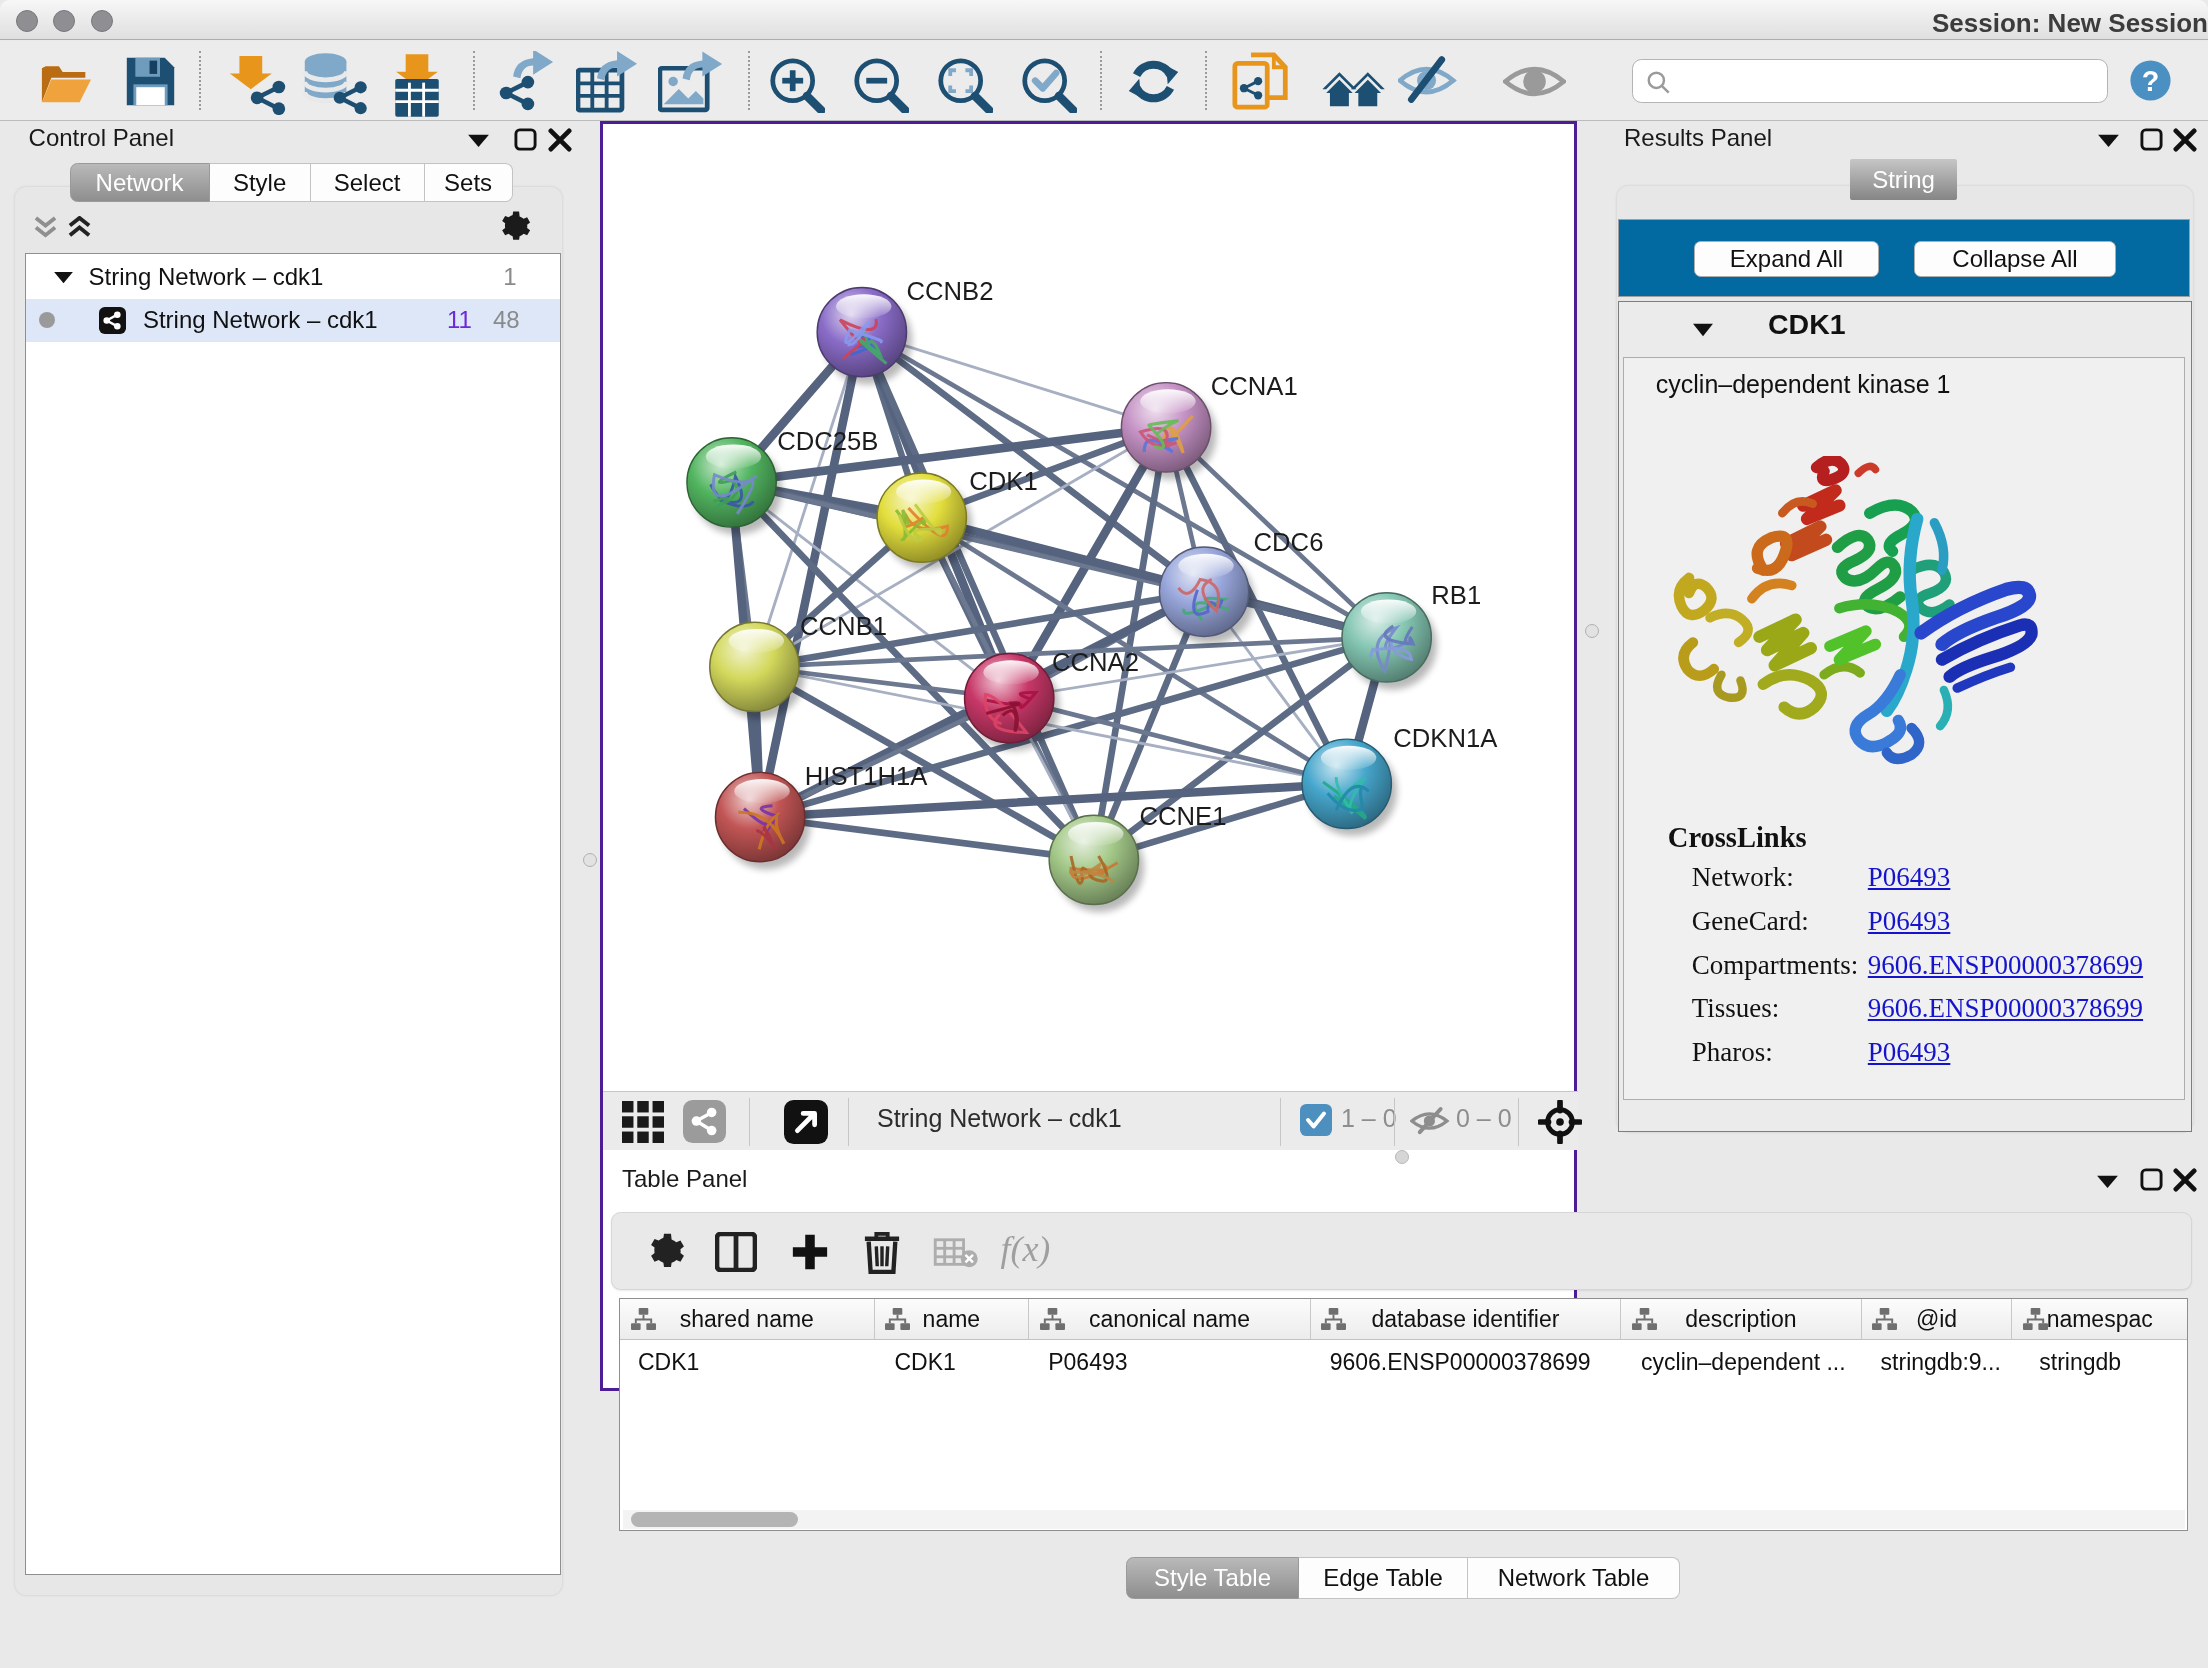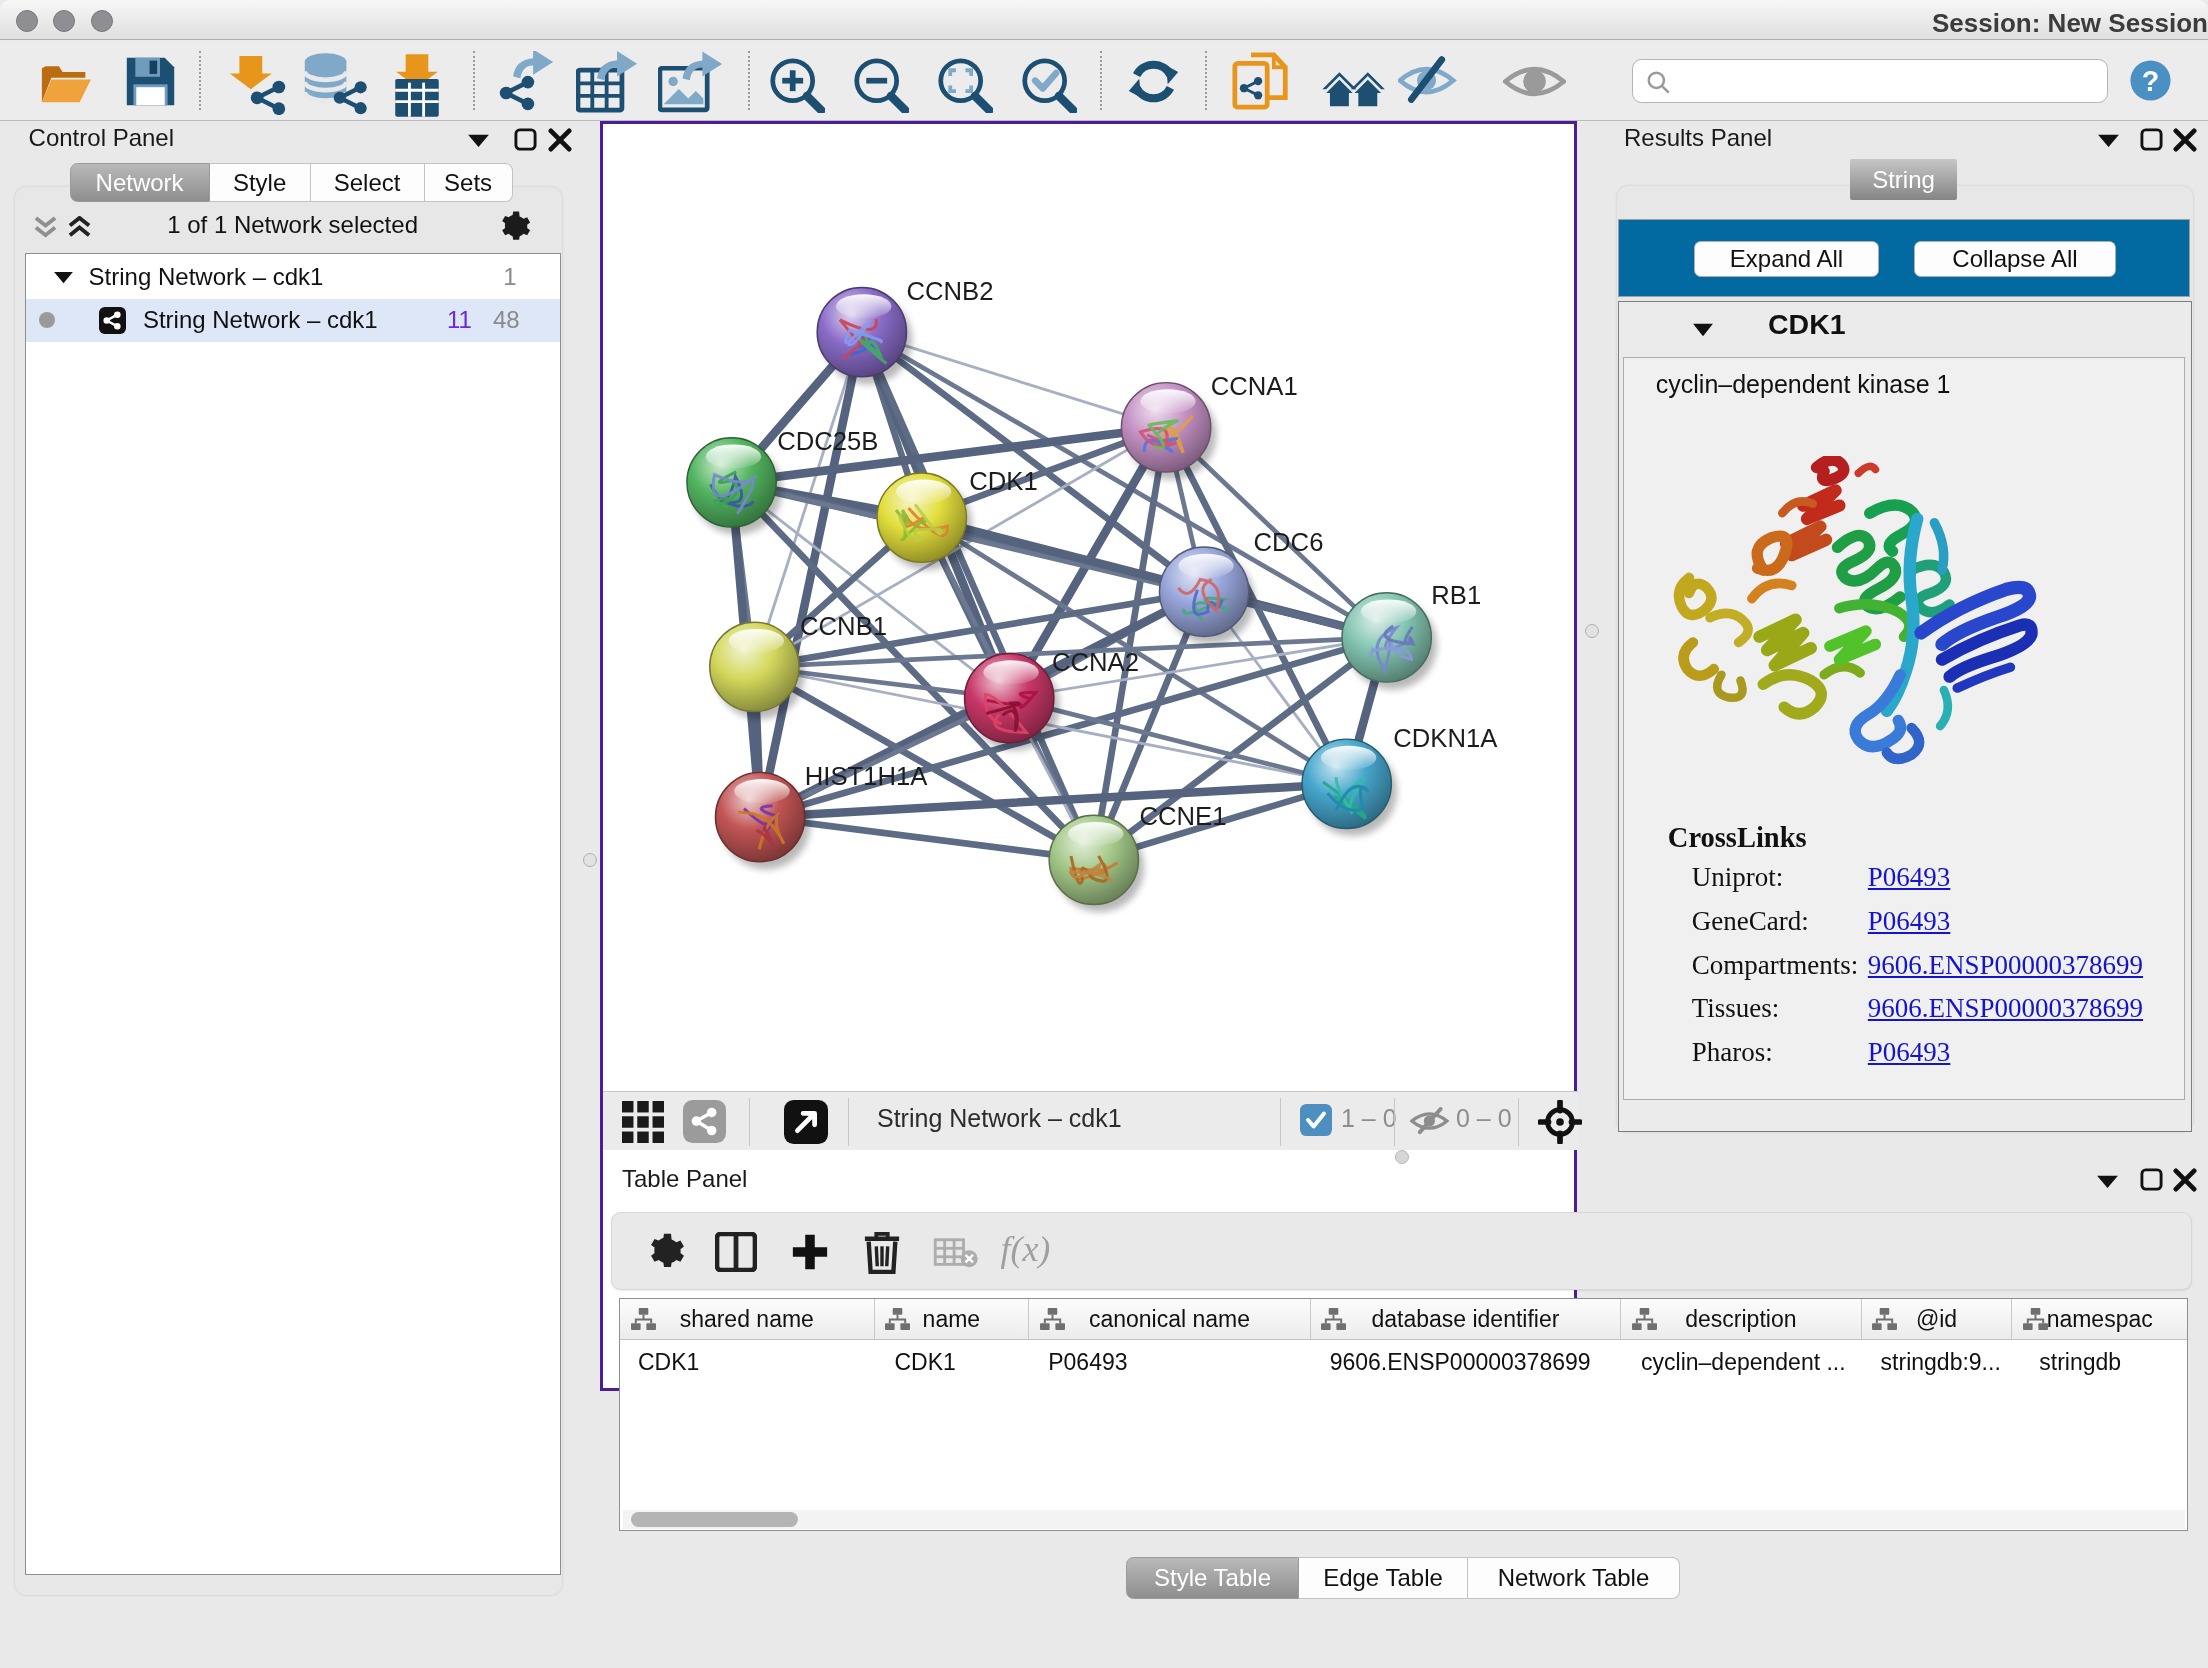--- a/index.html
+++ b/index.html
@@ -235,21 +235,20 @@
       <div class="tab" style="width:88px; border-left:none; border-radius:0 7.6px 7.6px 0;">Sets</div>
     </div>
 
     <div class="abs" style="left:21px; top:87px; width:528px; height:38px;">
       <svg class="abs" style="left:4.8px;top:7.6px;" width="25" height="23" viewBox="0 0 26 24">
           <path d="M3 2 L13 10 L23 2 M3 12 L13 20 L23 12" fill="none" stroke="#8f8f8f" stroke-width="4"></path>
         </svg>
       <svg class="abs" style="left:38px;top:7.6px;" width="25" height="23" viewBox="0 0 26 24">
           <path d="M3 10 L13 2 L23 10 M3 20 L13 12 L23 20" fill="none" stroke="#222" stroke-width="4"></path>
         </svg>
-      <div class="abs" style="left:0; width:100%; text-align:center; top:2.9px; font-size:24px; color:#111;">1 of 1 Network selected</div>
       <svg class="abs" style="left:468px; top:1.9px;" width="34" height="34" viewBox="0 0 24 24">
           <path fill="#1b1b1b" d="M12 8.5a3.5 3.5 0 100 7 3.5 3.5 0 000-7zm9.4 3.5c0-.6-.05-1.1-.14-1.65l2.1-1.6-2.1-3.6-2.45 1a8 8 0 00-2.85-1.65L15.6 1h-4.2l-.36 2.5A8 8 0 008.2 5.15l-2.45-1-2.1 3.6 2.1 1.6c-.1.55-.15 1.05-.15 1.65s.05 1.1.15 1.65l-2.1 1.6 2.1 3.6 2.45-1a8 8 0 002.84 1.65l.36 2.5h4.2l.36-2.5a8 8 0 002.85-1.65l2.45 1 2.1-3.6-2.1-1.6c.1-.55.14-1.05.14-1.65z"></path>
         </svg>
     </div>
     <div id="cp-tree" class="abs">
       <div class="trow" style="margin-top:1.9px;">
         <svg style="margin-left:27px;" width="21" height="15" viewBox="0 0 22 16">
             <path d="M1 2 L21 2 L11 14 Z" fill="#111"></path>
           </svg>
         <span style="margin-left:15px;">String Network – cdk1</span>
@@ -579,21 +578,21 @@
               <path d="M276 70 Q290 96 284 120" stroke="#2a9ec2" stroke-width="10"></path>
               <path d="M262 186 Q300 158 352 140 Q374 134 376 146 Q378 158 340 170 Q300 184 284 198" stroke="#2847cc" stroke-width="14"></path>
               <path d="M284 214 Q322 192 366 178 Q380 174 378 188 Q374 200 336 212 Q304 222 292 232" stroke="#1b2fb4" stroke-width="13"></path>
               <path d="M300 244 Q330 230 356 222" stroke="#2038c0" stroke-width="10"></path>
               <path d="M240 230 Q226 260 206 272 Q186 284 196 298 Q208 312 228 300 Q246 290 238 278" stroke="#3a7ad8" stroke-width="12"></path>
               <path d="M252 286 Q268 302 252 314 Q234 324 226 312" stroke="#2f64c8" stroke-width="11"></path>
               <path d="M286 246 Q296 268 282 284" stroke="#28b0b4" stroke-width="9"></path>
             </g>
           </svg>
         <div class="serif abs" style="left:44px; top:464px; font-size:28.5px; font-weight:bold; color:#111;">CrossLinks</div>
-        <div class="serif xl-label abs" style="left:68px; top:504px;">Uniprot:</div>
+        <div class="serif xl-label abs" style="left:68px; top:504px;">Network:</div>
         <div class="serif xl-link abs" style="left:244px; top:504px;">P06493</div>
         <div class="serif xl-label abs" style="left:68px; top:548px;">GeneCard:</div>
         <div class="serif xl-link abs" style="left:244px; top:548px;">P06493</div>
         <div class="serif xl-label abs" style="left:68px; top:592px;">Compartments:</div>
         <div class="serif xl-link abs" style="left:244px; top:592px;">9606.ENSP00000378699</div>
         <div class="serif xl-label abs" style="left:68px; top:635px;">Tissues:</div>
         <div class="serif xl-link abs" style="left:244px; top:635px;">9606.ENSP00000378699</div>
         <div class="serif xl-label abs" style="left:68px; top:679px;">Pharos:</div>
         <div class="serif xl-link abs" style="left:244px; top:679px;">P06493</div>
       </div>

